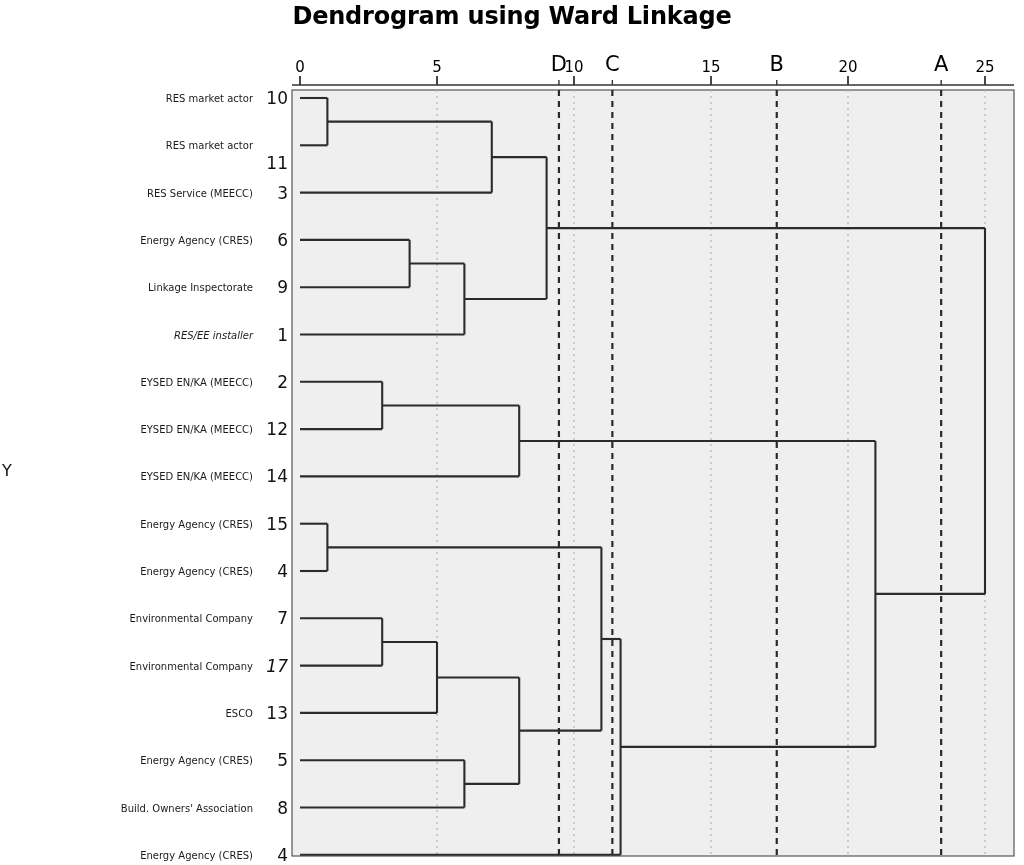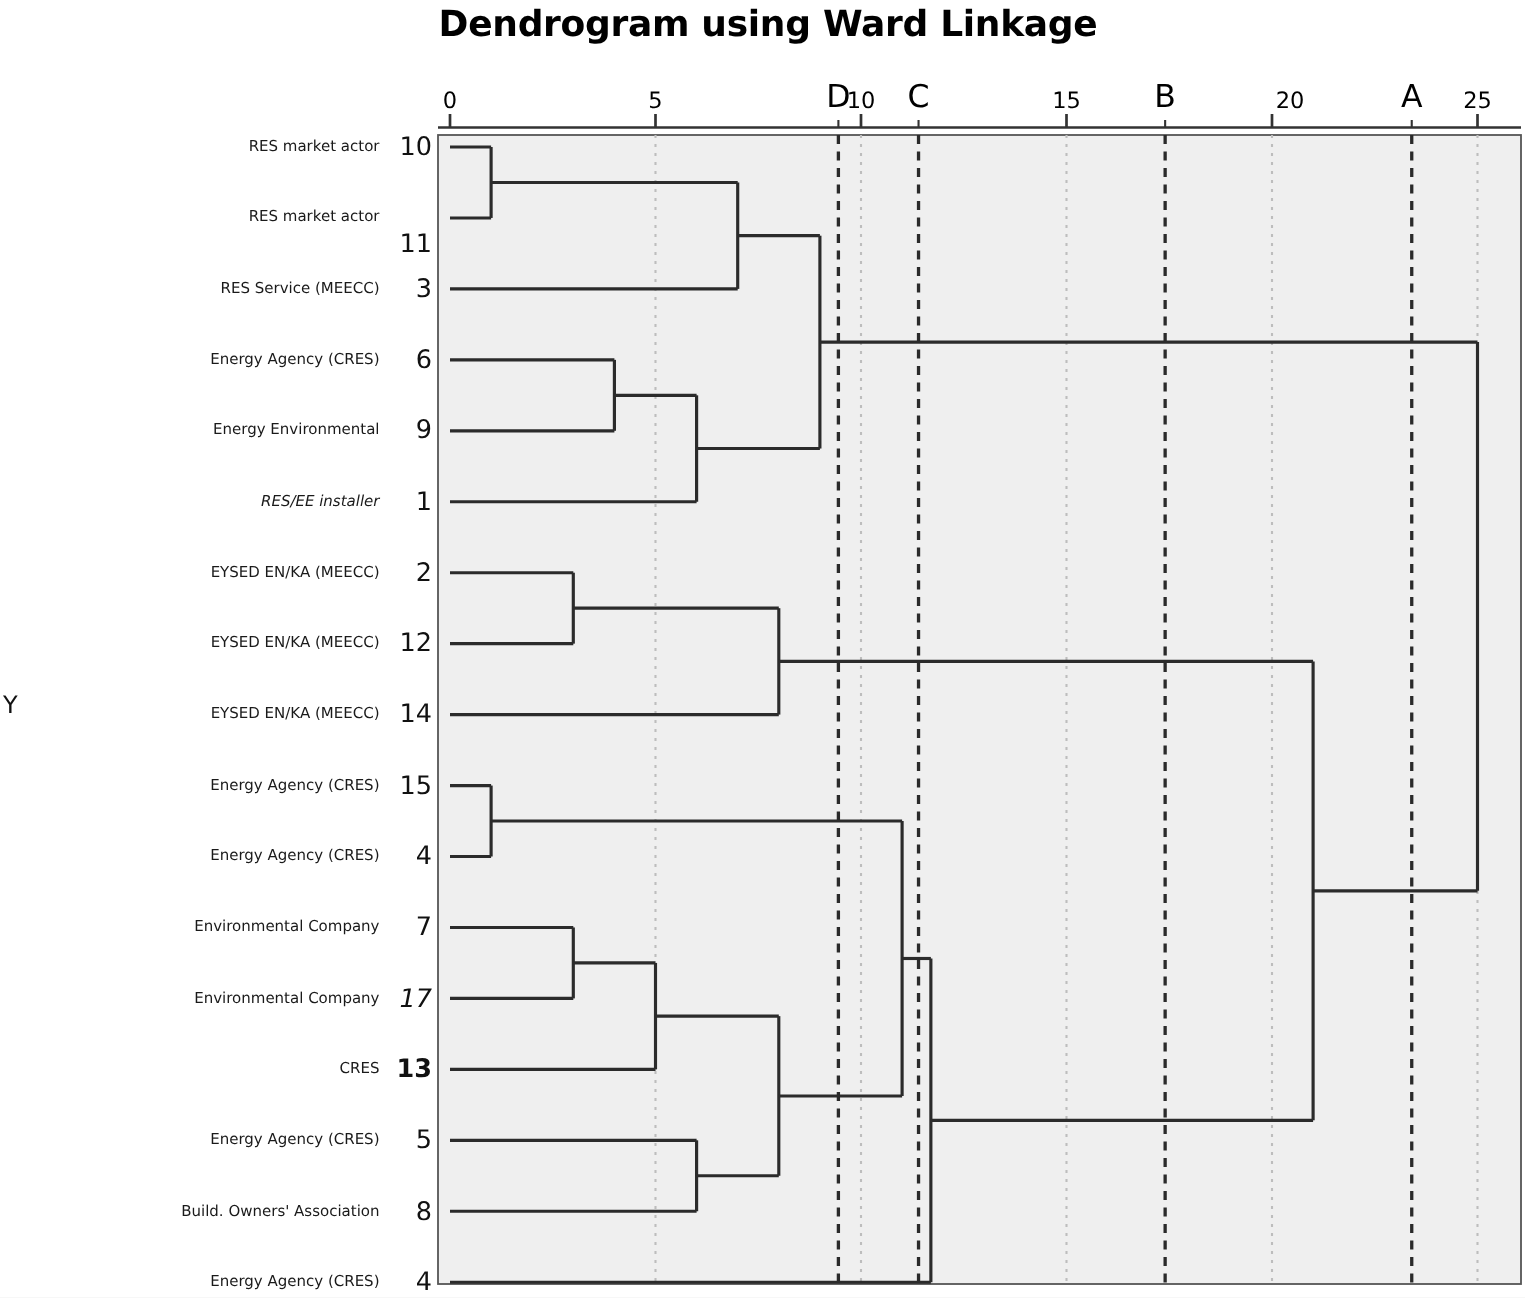--- a/index.html
+++ b/index.html
@@ -51,63 +51,63 @@
 
   <div class="title">Dendrogram using Ward Linkage</div>
 
   <div class="ylabel">Y</div>
 
   <div id="axis-numbers">
       <div class="axis-num" style="left: 300px;">0</div>
       <div class="axis-num" style="left: 437px;">5</div>
       <div class="axis-num" style="left: 574px;">10</div>
       <div class="axis-num" style="left: 711px;">15</div>
-      <div class="axis-num" style="left: 848px; margin-left: 12px;">20</div>
+      <div class="axis-num" style="left: 848px;">20</div>
       <div class="axis-num" style="left: 985px;">25</div>
     </div>
   <div id="axis-letters">
       <div class="axis-letter" style="left: 558.93px;">D</div>
       <div class="axis-letter" style="left: 612.36px;">C</div>
       <div class="axis-letter" style="left: 776.76px;">B</div>
       <div class="axis-letter" style="left: 941.16px;">A</div>
     </div>
   <div id="leaf-labels">
       <div class="leaf-label" style="top: 98px; right: 771px;">RES market actor</div>
       <div class="leaf-label" style="top: 145.3px; right: 771px;">RES market actor</div>
       <div class="leaf-label" style="top: 192.6px; right: 771px;">RES Service (MEECC)</div>
       <div class="leaf-label" style="top: 239.9px; right: 771px;">Energy Agency (CRES)</div>
-      <div class="leaf-label" style="top: 287.2px; right: 771px;">Energy Environmental</div>
+      <div class="leaf-label" style="top: 287.2px; right: 771px;">Linkage Inspectorate</div>
       <div class="leaf-label" style="top: 334.5px; right: 771px; font-style: italic;">RES/EE installer</div>
       <div class="leaf-label" style="top: 381.8px; right: 771px;">EYSED EN/KA (MEECC)</div>
       <div class="leaf-label" style="top: 429.1px; right: 771px;">EYSED EN/KA (MEECC)</div>
       <div class="leaf-label" style="top: 476.4px; right: 771px;">EYSED EN/KA (MEECC)</div>
       <div class="leaf-label" style="top: 523.7px; right: 771px;">Energy Agency (CRES)</div>
       <div class="leaf-label" style="top: 571px; right: 771px;">Energy Agency (CRES)</div>
       <div class="leaf-label" style="top: 618.3px; right: 771px;">Environmental Company</div>
       <div class="leaf-label" style="top: 665.6px; right: 771px;">Environmental Company</div>
-      <div class="leaf-label" style="top: 712.9px; right: 771px;">CRES</div>
+      <div class="leaf-label" style="top: 712.9px; right: 771px;">ESCO</div>
       <div class="leaf-label" style="top: 760.2px; right: 771px;">Energy Agency (CRES)</div>
       <div class="leaf-label" style="top: 807.5px; right: 771px;">Build. Owners' Association</div>
       <div class="leaf-label" style="top: 854.8px; right: 771px;">Energy Agency (CRES)</div>
     </div>
   <div id="leaf-numbers">
       <div class="leaf-num" style="top: 98px; left: 262px;">10</div>
       <div class="leaf-num" style="top: 163px; left: 262px;">11</div>
       <div class="leaf-num" style="top: 192.6px; left: 262px;">3</div>
       <div class="leaf-num" style="top: 239.9px; left: 262px;">6</div>
       <div class="leaf-num" style="top: 287.2px; left: 262px;">9</div>
       <div class="leaf-num" style="top: 334.5px; left: 262px;">1</div>
       <div class="leaf-num" style="top: 381.8px; left: 262px;">2</div>
       <div class="leaf-num" style="top: 429.1px; left: 262px;">12</div>
       <div class="leaf-num" style="top: 476.4px; left: 262px;">14</div>
       <div class="leaf-num" style="top: 523.7px; left: 262px;">15</div>
       <div class="leaf-num" style="top: 571px; left: 262px;">4</div>
       <div class="leaf-num" style="top: 618.3px; left: 262px;">7</div>
       <div class="leaf-num" style="top: 665.6px; left: 262px; font-style: italic;">17</div>
-      <div class="leaf-num" style="top: 712.9px; left: 262px; font-weight: bold;">13</div>
+      <div class="leaf-num" style="top: 712.9px; left: 262px;">13</div>
       <div class="leaf-num" style="top: 760.2px; left: 262px;">5</div>
       <div class="leaf-num" style="top: 807.5px; left: 262px;">8</div>
       <div class="leaf-num" style="top: 854.8px; left: 262px;">4</div>
     </div>
   <div id="bottom-labels">
       <div class="cluster-bottom-label" style="left: 536.93px; top: 812px;">D'</div>
       <div class="cluster-bottom-label" style="left: 590.36px; top: 812px;">C'</div>
       <div class="cluster-bottom-label" style="left: 754.76px; top: 812px;">B'</div>
       <div class="cluster-bottom-label" style="left: 919.16px; top: 812px;">A'</div>
     </div>

